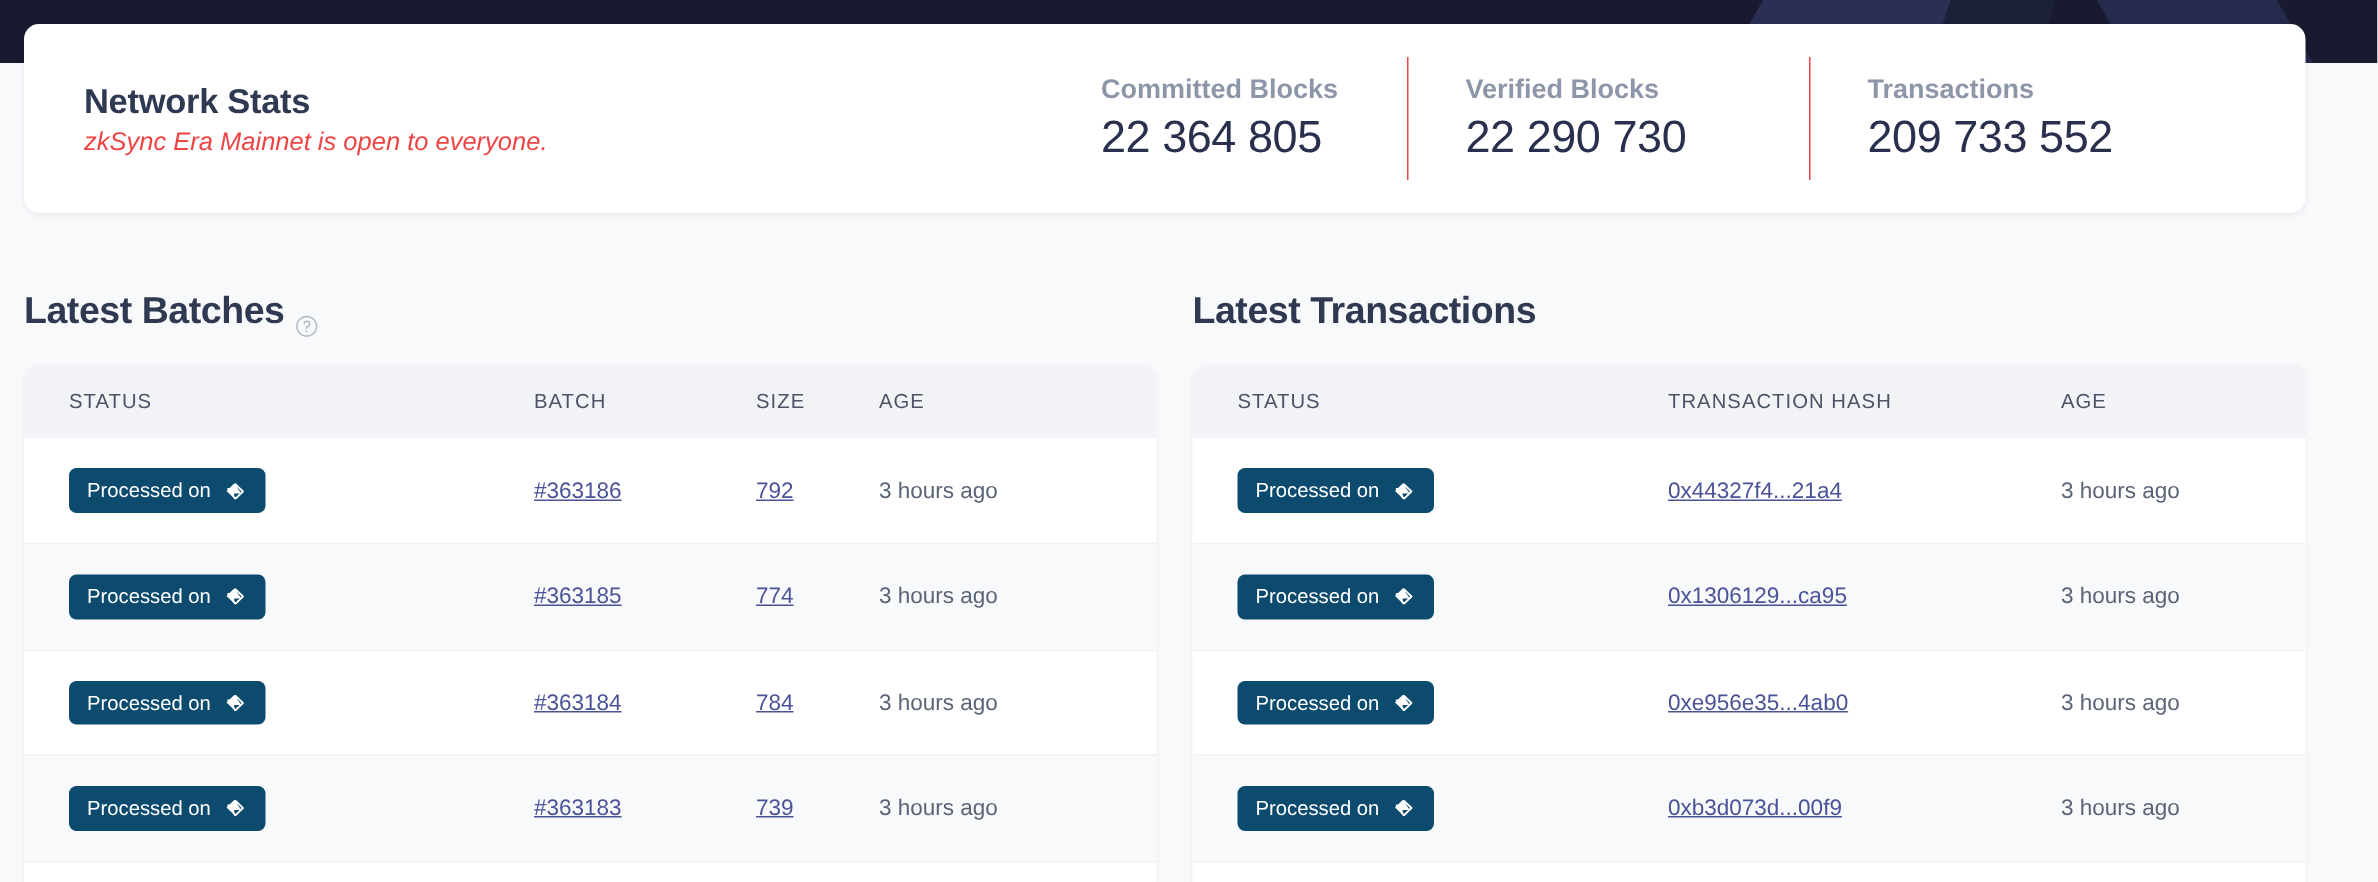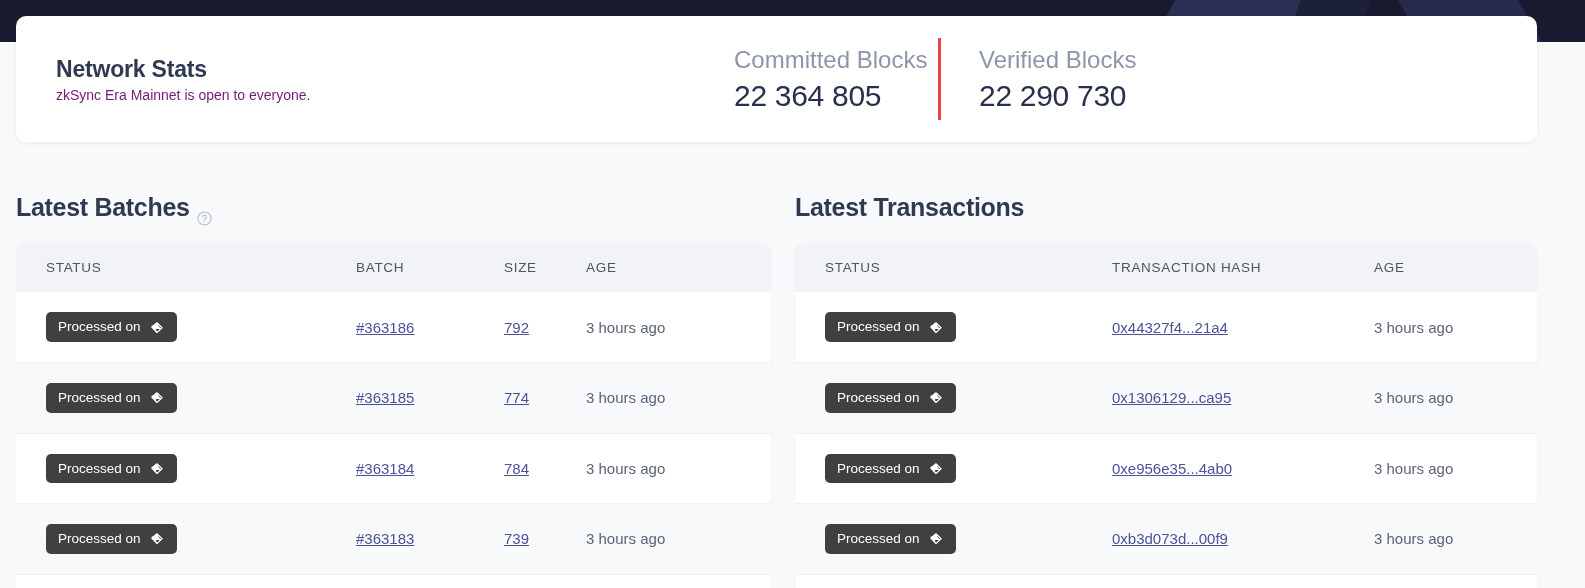--- a/index.html
+++ b/index.html
@@ -66,44 +66,46 @@
     width: 680px;
   }
   .stats-title {
     font-size: 23px;
     font-weight: bold;
     color: #2f3a52;
     letter-spacing: -0.2px;
     margin-bottom: 4px;
   }
   .stats-subtitle {
-    font-size: 14px;
-    color: #701a75;
+    font-size: 17px;
+    color: #ef4444;
+    font-style: italic;
   }
   .stats-metrics {
     display: flex;
     align-items: stretch;
     flex: 1;
     height: 82px;
   }
   .metric {
     padding: 0 0 0 38px;
     display: flex;
     flex-direction: column;
     justify-content: center;
   }
-  .metric + .metric { border-left: 3px solid #ef4444; }
+  .metric + .metric { border-left: 1px solid #ef4444; }
   .metric.m-committed { width: 242px; }
   .metric.m-verified  { width: 268px; }
   .metric.m-tx        { width: 300px; }
   .metric-label {
-    font-size: 24px;
+    font-size: 18px;
     color: #8d96a9;
     margin-bottom: 5px;
     white-space: nowrap;
+    font-weight: bold;
   }
   .metric-value {
     font-size: 30px;
     color: #28304d;
     white-space: nowrap;
     letter-spacing: -0.3px;
   }
 
   
   .section-head {
@@ -172,21 +174,21 @@
   
   .table-tx col.c-status { width: 287px; }
   .table-tx col.c-hash   { width: 262px; }
   .table-tx col.c-age    { width: 193px; }
 
   
   .badge {
     display: inline-flex;
     align-items: center;
     gap: 7px;
-    background: #404040;
+    background: #0c4a6e;
     color: #ffffff;
     font-size: 13.5px;
     border-radius: 5px;
     padding: 8px 12px 8px 12px;
     line-height: 1;
     white-space: nowrap;
   }
   .badge svg { display: block; }
 
   a.cell-link {
@@ -211,20 +213,24 @@
   </div>
   <div class="stats-metrics">
     <div class="metric m-committed">
       <div class="metric-label">Committed Blocks</div>
       <div class="metric-value">22 364 805</div>
     </div>
     <div class="metric m-verified">
       <div class="metric-label">Verified Blocks</div>
       <div class="metric-value">22 290 730</div>
     </div>
+    <div class="metric m-tx">
+      <div class="metric-label">Transactions</div>
+      <div class="metric-value">209 733 552</div>
+    </div>
   </div>
 </div>
 
 <div class="section-head head-batches">
   <span>Latest Batches</span>
   <span class="help-icon">
     <svg width="15" height="15" viewBox="0 0 16 16">
       <circle cx="8" cy="8" r="7" fill="none" stroke="#b4bbc8" stroke-width="1.1"></circle>
       <path d="M6.1 6.1a1.95 1.95 0 1 1 2.1 2.2c-.4.2-.5.5-.5.9v.4" fill="none" stroke="#b4bbc8" stroke-width="1.1" stroke-linecap="round"></path>
       <circle cx="7.7" cy="11.5" r="0.72" fill="#b4bbc8"></circle>

